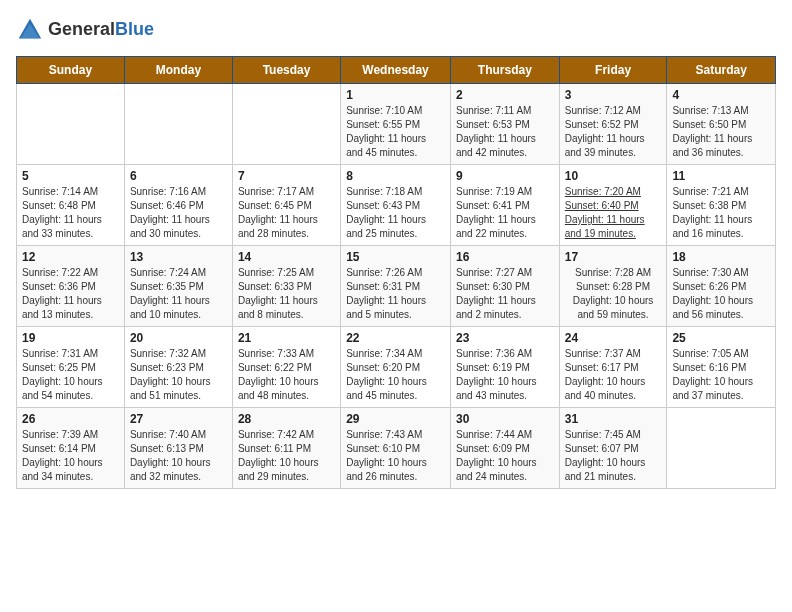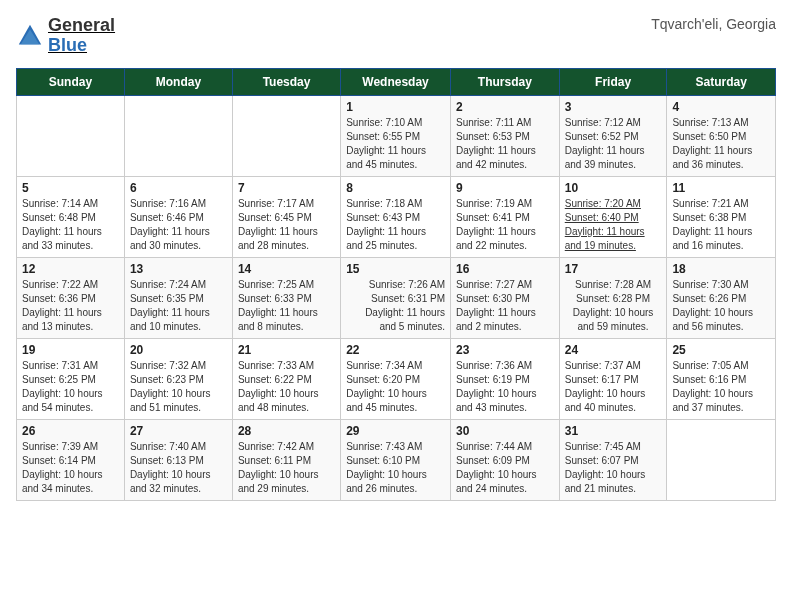--- a/index.html
+++ b/index.html
@@ -16,23 +16,22 @@
       align-items: flex-start;
       margin-bottom: 12px;
     }
     .logo {
       display: flex;
       align-items: center;
       gap: 4px;
     }
     .logo-text {
       display: flex;
-      flex-direction: column;
+      flex-direction: row;
       line-height: 1.1;
-      text-decoration: underline;
     }
     .logo-general {
       font-size: 18px;
       font-weight: bold;
       color: #333;
     }
     .logo-blue {
       font-size: 18px;
       font-weight: bold;
       color: #2a6db5;
@@ -53,21 +52,21 @@
     .location {
       font-size: 14px;
       color: #555;
     }
     table {
       width: 100%;
       border-collapse: collapse;
       font-size: 11px;
     }
     thead tr th {
-      background: #14532d;
+      background: #a16207;
       color: #fff;
       font-weight: bold;
       text-align: center;
       padding: 6px 4px;
       font-size: 12px;
       border: 1px solid #1a5090;
     }
     tbody tr td {
       border: 1px solid #ccc;
       vertical-align: top;
@@ -102,21 +101,20 @@
     <svg class="logo-icon" viewBox="0 0 30 30">
       <polygon points="15,3 27,24 3,24" fill="#2a6db5"></polygon>
       <polygon points="15,8 25,24 5,24" fill="#5a9fd4" opacity="0.5"></polygon>
     </svg>
     <div class="logo-text">
       <span class="logo-general">General</span>
       <span class="logo-blue">Blue</span>
     </div>
   </div>
   <div class="title-block">
-    <div class="location">Tqvarch'eli, Georgia</div>
   </div>
 </div>
 
 <table>
   <thead>
     <tr>
     <th>Sunday</th>
         <th>Monday</th>
         <th>Tuesday</th>
         <th>Wednesday</th>
@@ -213,21 +211,21 @@
 Daylight: 11 hours and 10 minutes.</div>
         </td>
         <td>
           <div class="day-number">14</div>
           <div class="day-info" style="white-space: pre-line;">Sunrise: 7:25 AM
 Sunset: 6:33 PM
 Daylight: 11 hours and 8 minutes.</div>
         </td>
         <td>
           <div class="day-number">15</div>
-          <div class="day-info" style="white-space: pre-line; text-align: right;">Sunrise: 7:26 AM
+          <div class="day-info" style="white-space: pre-line;">Sunrise: 7:26 AM
 Sunset: 6:31 PM
 Daylight: 11 hours and 5 minutes.</div>
         </td>
         <td>
           <div class="day-number">16</div>
           <div class="day-info" style="white-space: pre-line;">Sunrise: 7:27 AM
 Sunset: 6:30 PM
 Daylight: 11 hours and 2 minutes.</div>
         </td>
         <td>

